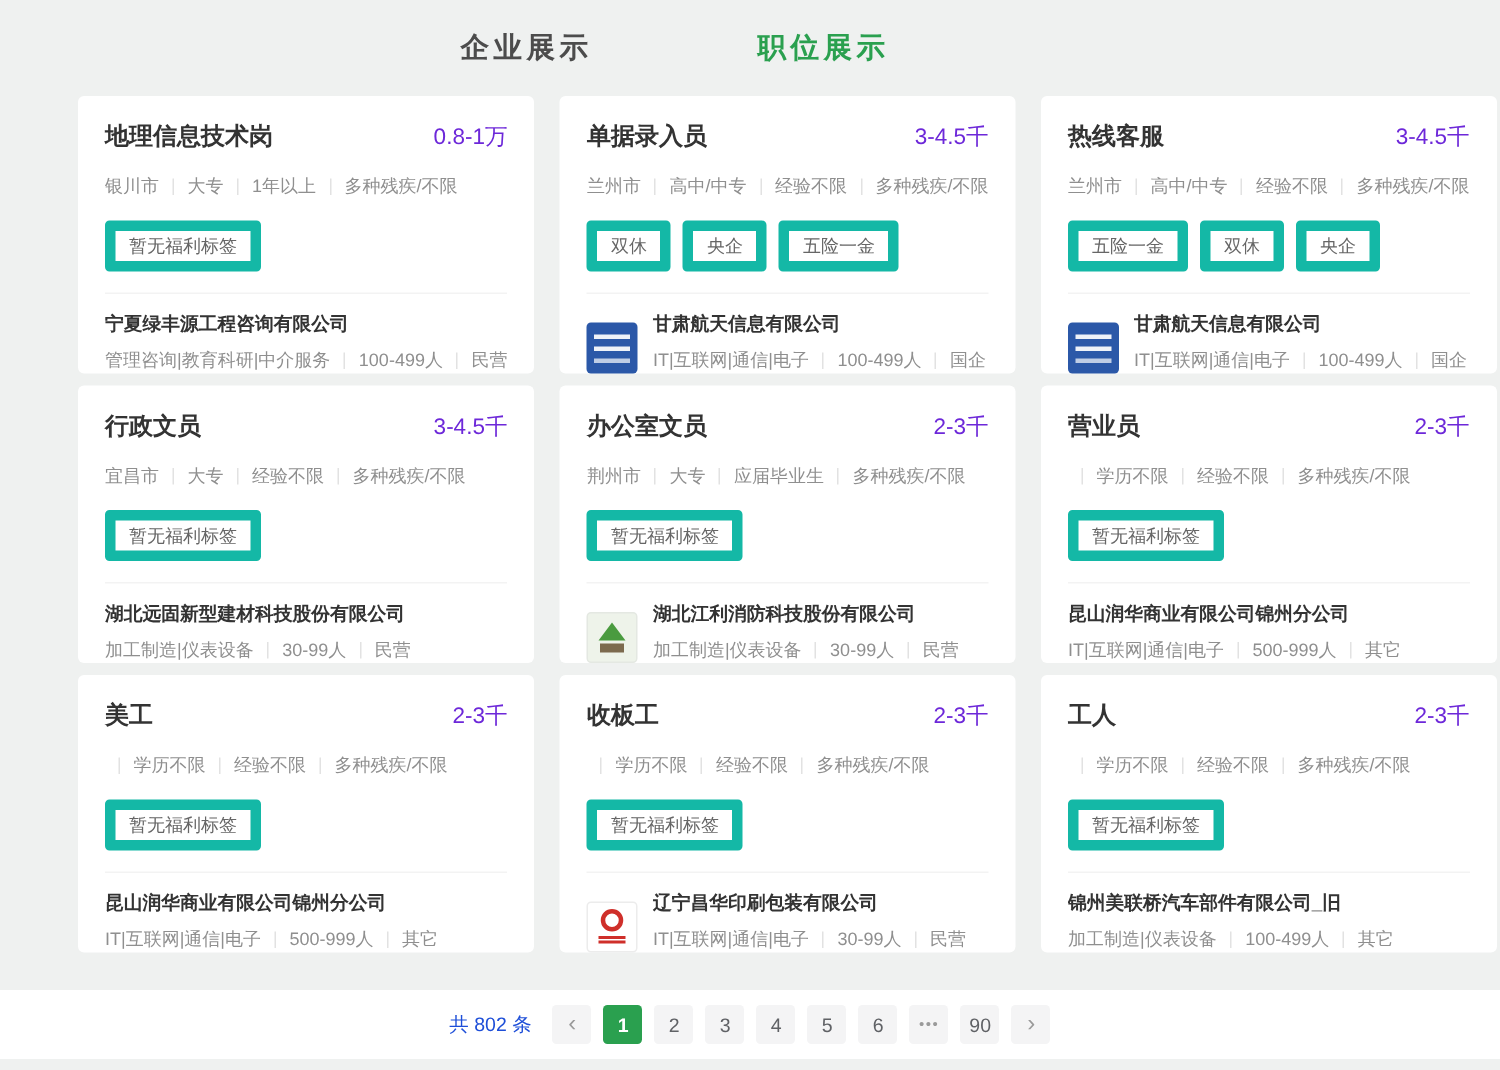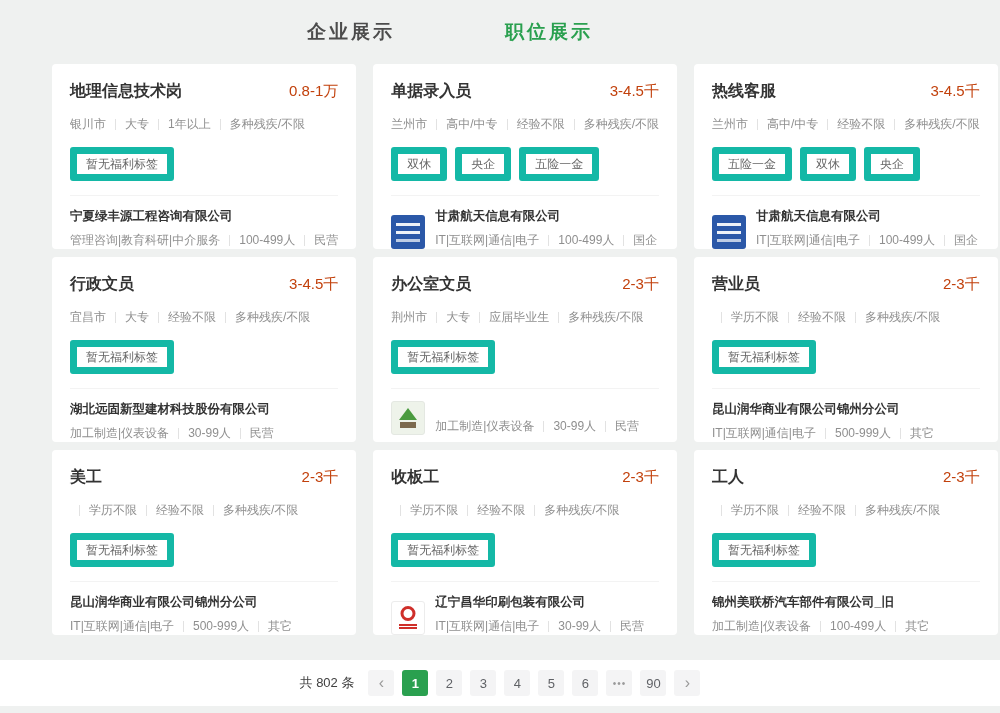--- a/index.html
+++ b/index.html
@@ -20,21 +20,21 @@
   .grid{
     width:896px;margin:0 auto;
     display:grid;grid-template-columns:repeat(3,1fr);gap:8px 17px;
   }
   .card{
     background:#fff;border-radius:4px;height:185px;box-sizing:border-box;
     padding:17px 18px 12px;cursor:pointer;
   }
   .card-top{display:flex;justify-content:space-between;align-items:baseline}
   .job-title{font-size:16px;font-weight:bold;color:#333}
-  .job-salary{font-size:15px;color:#c2410c;white-space:nowrap}
+  .job-salary{font-size:15px;color:#6d28d9;white-space:nowrap}
   .job-meta,.company-meta{
     display:flex;align-items:center;font-size:12px;color:#8f8f8f;white-space:nowrap;
   }
   .job-meta{margin-top:14px}
   .sep{width:1px;height:11px;background:#e2e2e2;margin:0 9px;flex:none}
   .welfare{margin-top:14px;display:flex;gap:8px}
   .pill{
     border:7px solid #14b8a6;border-radius:3px;background:#fff;
     font-size:12px;color:#666;padding:3px 9px;line-height:1.2;
   }
@@ -69,21 +69,21 @@
   }
   .logo-red-emblem::after{
     content:"";position:absolute;left:7px;bottom:5px;width:18px;height:2px;background:#cf2f2a;
     box-shadow:0 -3px 0 #cf2f2a;
   }
   
   .footer{
     position:absolute;left:0;right:0;bottom:7px;height:46px;background:#fff;
     display:flex;align-items:center;justify-content:center;
   }
-  .total{font-size:13px;color:#404040;margin-right:14px}
+  .total{font-size:13px;color:#1d4ed8;margin-right:14px}
   .pages{display:flex;align-items:center;gap:8px}
   .page-btn{
     min-width:26px;height:26px;padding:0 5px;box-sizing:border-box;border-radius:3px;
     background:#f4f4f5;color:#606266;font-size:13px;
     display:flex;align-items:center;justify-content:center;cursor:pointer;user-select:none;
   }
   .page-btn.active{background:#2aa04f;color:#fff;font-weight:bold}
   .page-btn.arrow{color:#9a9a9a;font-size:16px;line-height:1}
   .page-btn.dots{color:#9a9a9a;letter-spacing:1px;font-size:10px}
 </style>
@@ -237,20 +237,21 @@
         <span>应届毕业生</span>
         <i class="sep"></i>
         <span>多种残疾/不限</span>
       </div>
     <div class="welfare">
         <span class="pill">暂无福利标签</span>
       </div>
     <div class="company">
       <span class="logo logo-green-building"></span>
       <div class="company-col">
+        <span class="company-name">湖北江利消防科技股份有限公司</span>
         <div class="company-meta">
             <span>加工制造|仪表设备</span>
             <i class="sep"></i>
             <span>30-99人</span>
             <i class="sep"></i>
             <span>民营</span>
           </div>
       </div>
     </div>
   </div>

